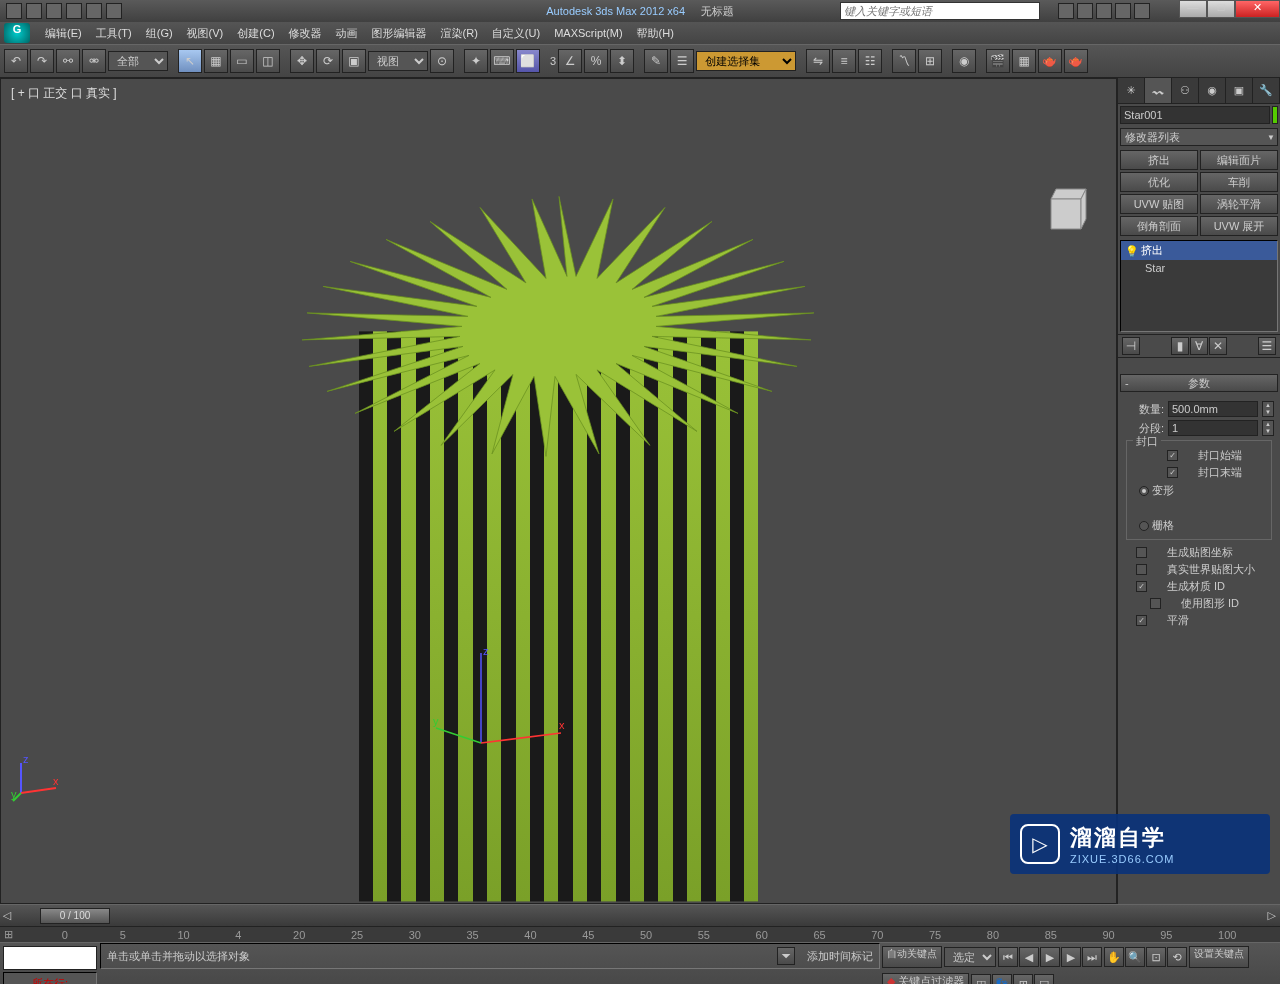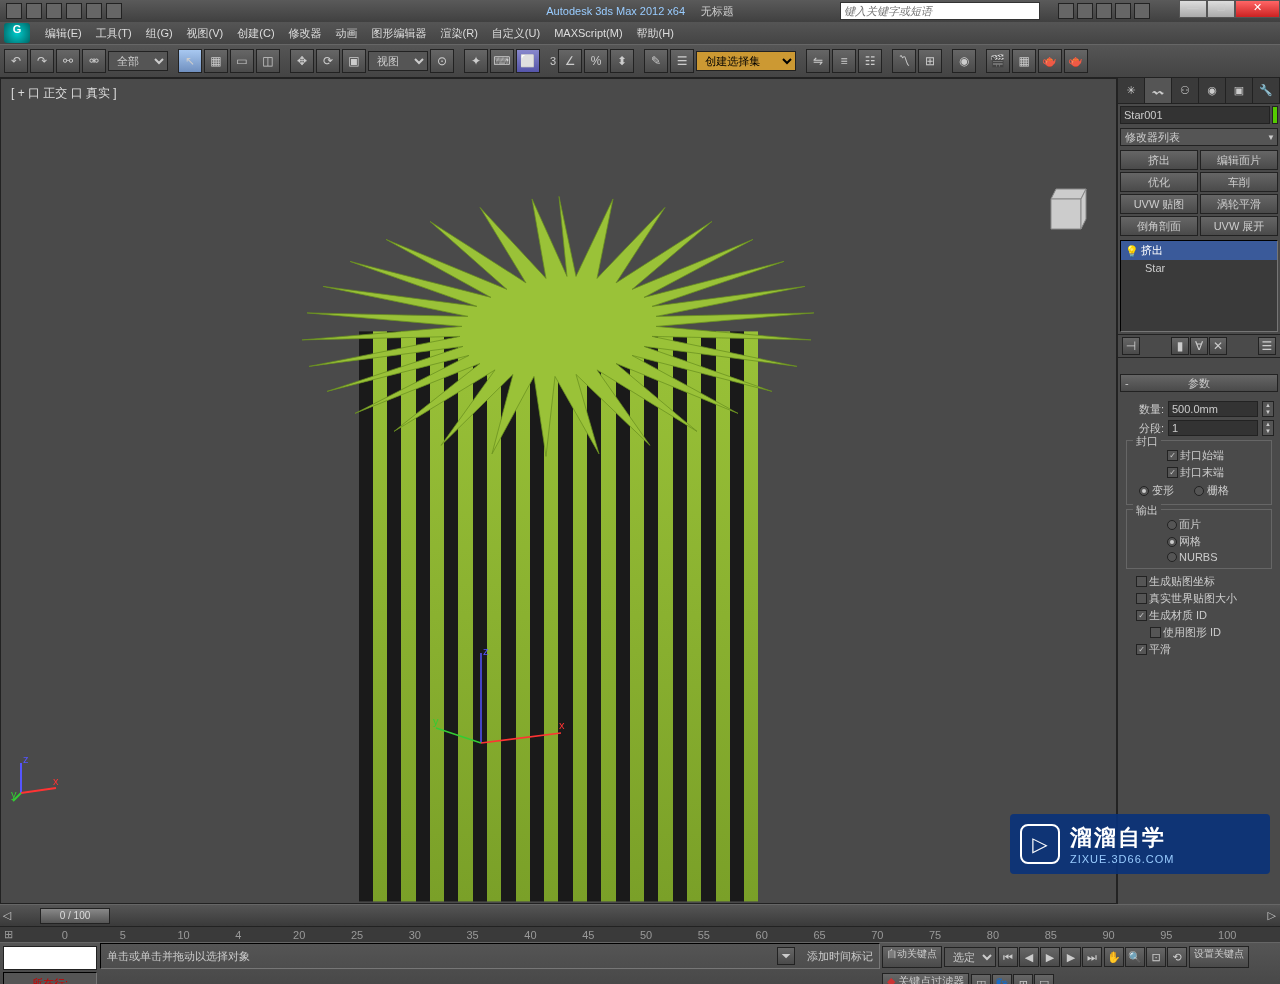--- a/index.html
+++ b/index.html
@@ -55,23 +55,23 @@
 .rollout-header { height: 18px; background: linear-gradient(#666,#4a4a4a); border: 1px solid #222; text-align: center; line-height: 16px; margin: 2px; position: relative; }
 .rollout-header::before { content: "-"; position: absolute; left: 4px; }
 .params { padding: 4px 6px; background: #4a4a4a; }
 .param-row { display: flex; align-items: center; margin: 3px 0; gap: 4px; }
 .param-label { flex: 0 0 40px; text-align: right; color: #ccc; }
 .spinner { flex: 1; height: 16px; background: #333; border: 1px solid #222; color: #ccc; padding: 0 3px; display: flex; align-items: center; }
 .spin-btns { width: 12px; height: 16px; background: #555; border: 1px solid #222; display:flex;flex-direction:column;}
 .spin-btns div{flex:1;font-size:6px;text-align:center;line-height:7px;}
 .group-box { border: 1px solid #666; margin: 4px 2px; padding: 6px 4px 4px; position: relative; }
 .group-title { position: absolute; top: -7px; left: 6px; background: #4a4a4a; padding: 0 3px; color: #ccc; font-family: Liberation Mono, monospace; }
-.checkbox-row { display: flex; align-items: center; gap: 2px; padding: 1px 8px; margin-left: 28px; }
+.checkbox-row { display: flex; align-items: center; gap: 20px; padding: 1px 8px; margin-left: 28px; }
 .cb { width: 11px; height: 11px; background: #555; border: 1px solid #222; display: flex; align-items: center; justify-content: center; font-size: 8px; color: #ccc;}
-.radio-row { display: flex; gap: 20px; padding: 2px 8px; }
+.radio-row { display: flex; gap: 20px; padding: 2px 8px; flex-direction: column; }
 .radio-item { display: flex; align-items: center; gap: 3px; }
 .rb { width: 10px; height: 10px; border-radius: 50%; background: #555; border: 1px solid #222; display:flex;align-items:center;justify-content:center;}
 .rb.checked::after { content:""; width:4px;height:4px;border-radius:50%;background:#ccc;}
 .cb.checked::after { content:"✓"; }
 .timeline { height: 22px; background: linear-gradient(#555,#3a3a3a); border-top:1px solid #666; position: relative; display:flex;align-items:center;}
 .time-slider { position: absolute; left: 40px; width: 70px; height: 16px; background: linear-gradient(#888,#555); border: 1px solid #222; text-align: center; color: #ddd; font-size: 10px; line-height: 14px;}
 .trackbar { height: 16px; background: #3a3a3a; border-top: 1px solid #222; display: flex; align-items: center; padding:0 4px; font-size:9px; color:#999;}
 .trackbar span { flex:1; }
 .statusbar { height: 56px; background: linear-gradient(#555,#444); border-top: 1px solid #666; display: flex; }
 .status-left { width: 100px; display:flex; flex-direction:column; padding:2px;}
@@ -345,35 +345,20 @@
               <span class="rb checked"></span>
               <span>变形</span>
             </div>
           <div class="radio-item">
               <span class="rb"></span>
               <span>栅格</span>
             </div>
         </div>
       </div>
 
-      <div class="group-box">
-        <div class="group-title">输出</div>
-        <div class="checkbox-row" style="margin-left:28px">
-            <span class="rb"></span>
-            <span>面片</span>
-          </div>
-        <div class="checkbox-row" style="margin-left:28px">
-            <span class="rb checked"></span>
-            <span>网格</span>
-          </div>
-        <div class="checkbox-row" style="margin-left:28px">
-            <span class="rb"></span>
-            <span>NURBS</span>
-          </div>
-      </div>
 
       <div class="checkbox-row" style="margin-left:4px">
           <span class="cb"></span>
           <span>生成贴图坐标</span>
         </div>
       <div class="checkbox-row" style="margin-left:4px">
           <span class="cb"></span>
           <span>真实世界贴图大小</span>
         </div>
       <div class="checkbox-row" style="margin-left:4px">

